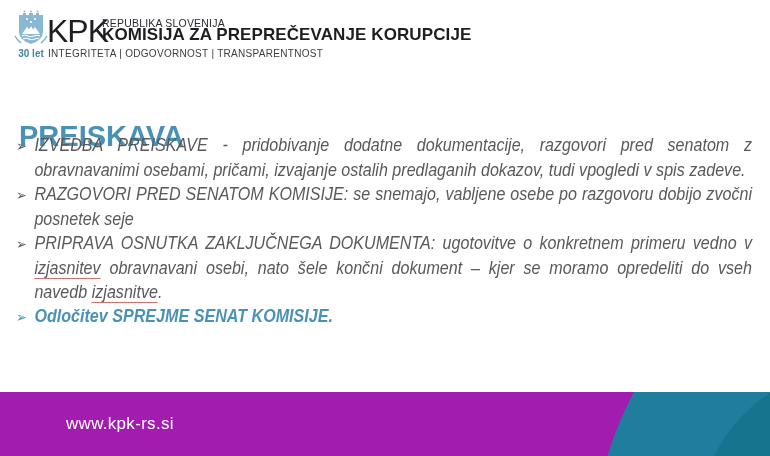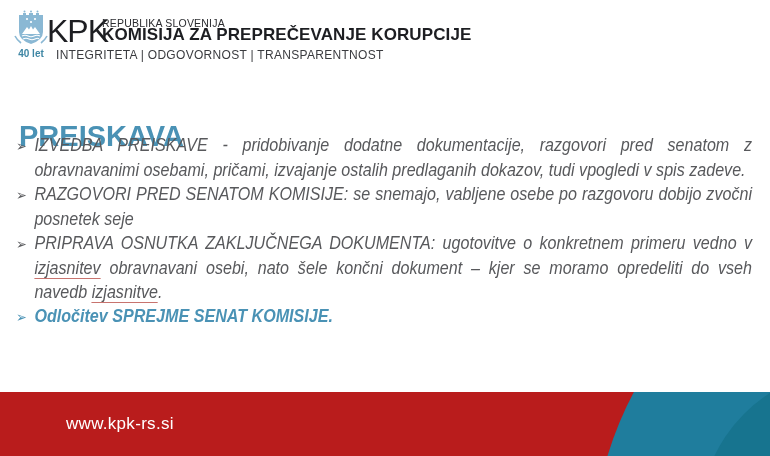--- a/index.html
+++ b/index.html
@@ -18,22 +18,22 @@
     font-size:10px;font-weight:bold;color:#3e86a4;letter-spacing:0px;
   }
   .brand{
     position:absolute;left:47px;top:13px;
     font-size:32px;font-weight:normal;color:#1d1e22;letter-spacing:-1px;
   }
   .org-lines{position:absolute;left:102px;top:17px;line-height:12px;}
   .org-line1{font-size:10.5px;color:#2b2c30;letter-spacing:0.2px;}
   .org-line2{font-size:17px;font-weight:bold;color:#1d1e22;letter-spacing:0.1px;}
   .motto{
-    position:absolute;left:56px;top:48px;
-    font-size:12px;color:#3a3b3f;letter-spacing:0.3px;
+    position:absolute;left:48px;top:48px;
+    font-size:10px;color:#3a3b3f;letter-spacing:0.3px;
   }
 
   
   .page-title{
     position:absolute;left:19px;top:82px;
     font-size:29px;font-weight:bold;color:#4a92b5;letter-spacing:0px;margin-top:38px;
   }
 
   
   .content{position:absolute;left:16px;top:133px;width:736px;font-style:italic;}
@@ -56,21 +56,21 @@
   li.accent{color:#4a92b5;font-weight:bold;}
   li.accent .arrow{color:#4a92b5;}
   .spellcheck{
     border-bottom:1px solid rgba(190,90,85,0.85);
     padding-bottom:0px;
   }
 
   
   .footer{
     position:absolute;left:0;bottom:0;width:770px;height:64px;
-    background:#b91c1c;overflow:hidden;
+    background:#a21caf;overflow:hidden;
   }
   .footer .curve-mid{
     position:absolute;left:592px;top:-190px;width:716px;height:716px;
     border-radius:50%;background:#1f7d9d;
   }
   .footer .curve-corner{
     position:absolute;left:700px;top:-22px;width:300px;height:300px;
     border-radius:50%;background:#17748f;
   }
   .footer-url{
@@ -97,21 +97,21 @@
       <circle cx="19" cy="12" r="1.1" fill="#ffffff"></circle>
 
       <path d="M10 24 L15 17 L17 19.5 L19 16 L21 19.5 L23 17 L28 24 Z" fill="#ffffff"></path>
 
       <path d="M10 26 Q13 24.5 16 26 T22 26 T28 26" stroke="#ffffff" stroke-width="1.2" fill="none"></path>
       <path d="M11 29 Q14 27.5 17 29 T23 29 T27 29" stroke="#ffffff" stroke-width="1.2" fill="none"></path>
 
       <path d="M3 26 Q5 30 9 33" stroke="#8ab8d4" stroke-width="1.6" fill="none"></path>
       <path d="M35 26 Q33 30 29 33" stroke="#8ab8d4" stroke-width="1.6" fill="none"></path>
     </svg>
-    <div class="logo-badge">40 let</div>
+    <div class="logo-badge">30 let</div>
   </div>
 
   <div class="brand">KPK</div>
 
   <div class="org-lines">
     <div class="org-line1">REPUBLIKA SLOVENIJA</div>
     <div class="org-line2">KOMISIJA ZA PREPREČEVANJE KORUPCIJE</div>
   </div>
 
   <div class="motto">INTEGRITETA | ODGOVORNOST | TRANSPARENTNOST</div>

